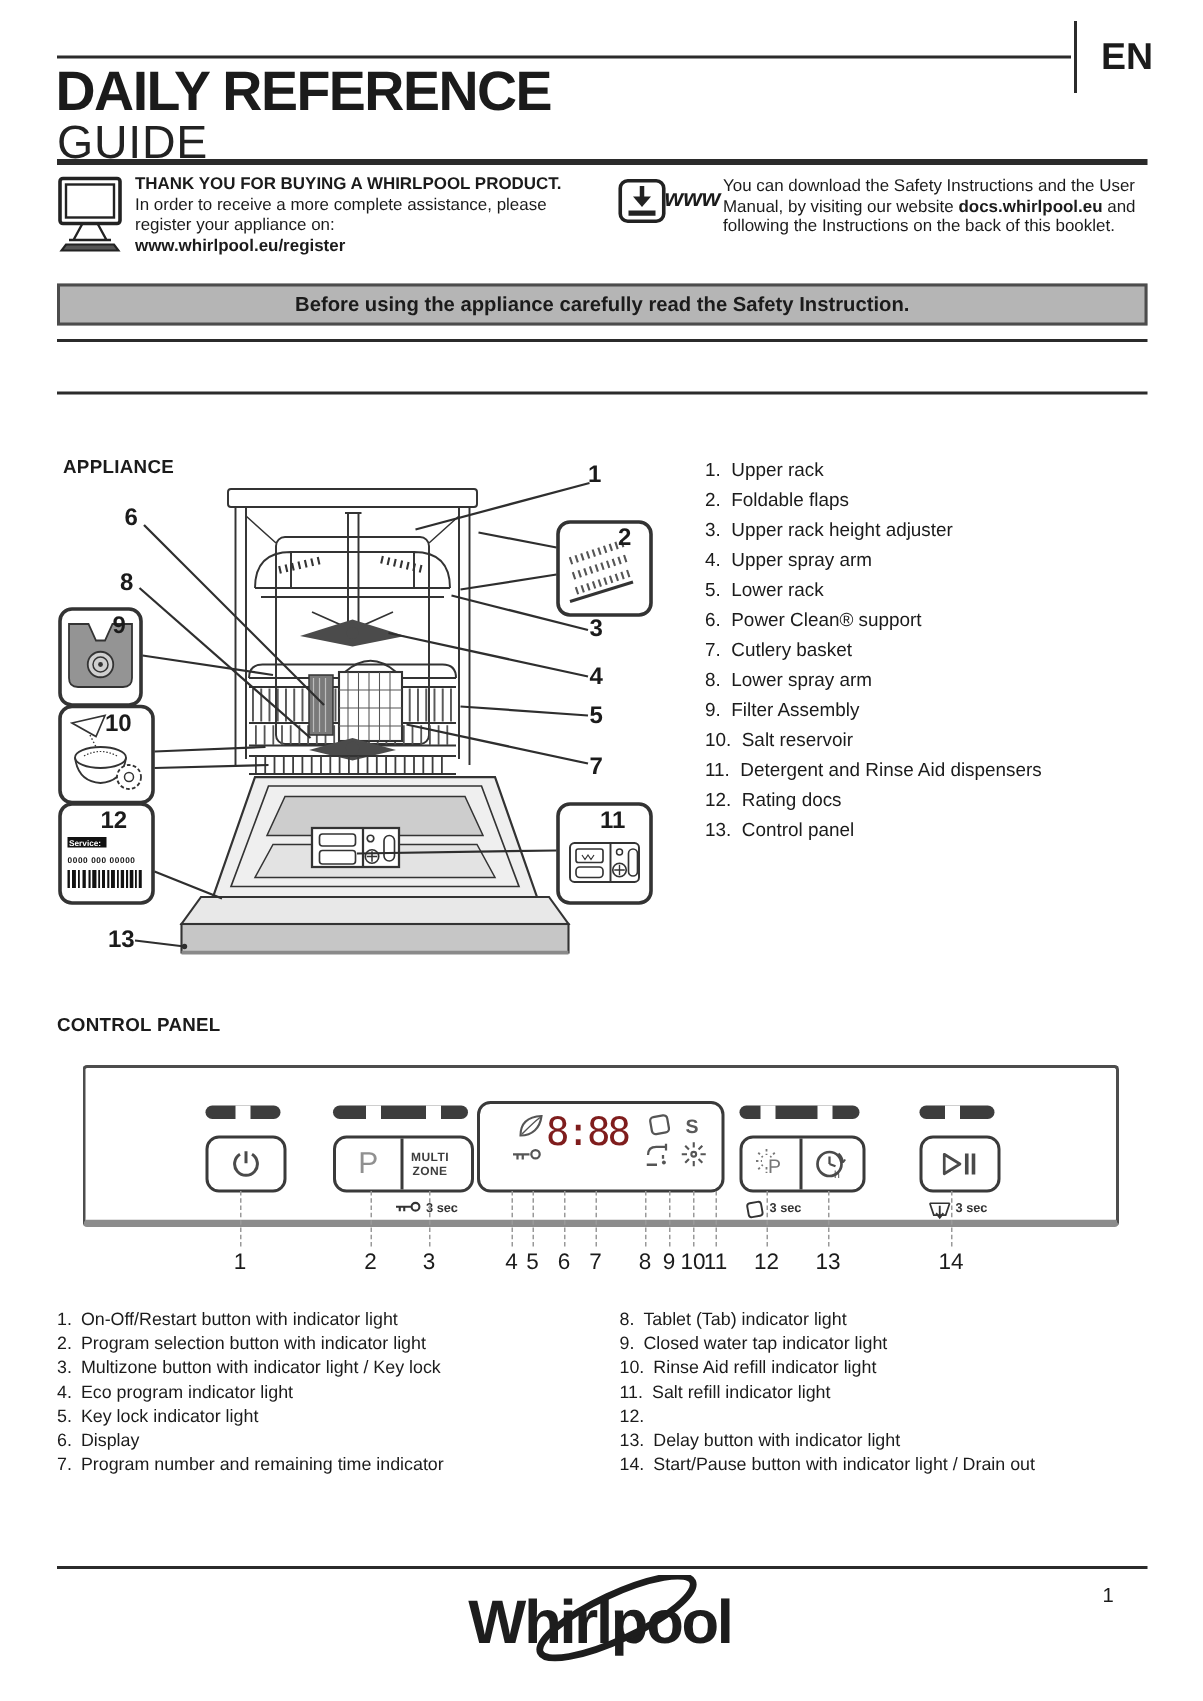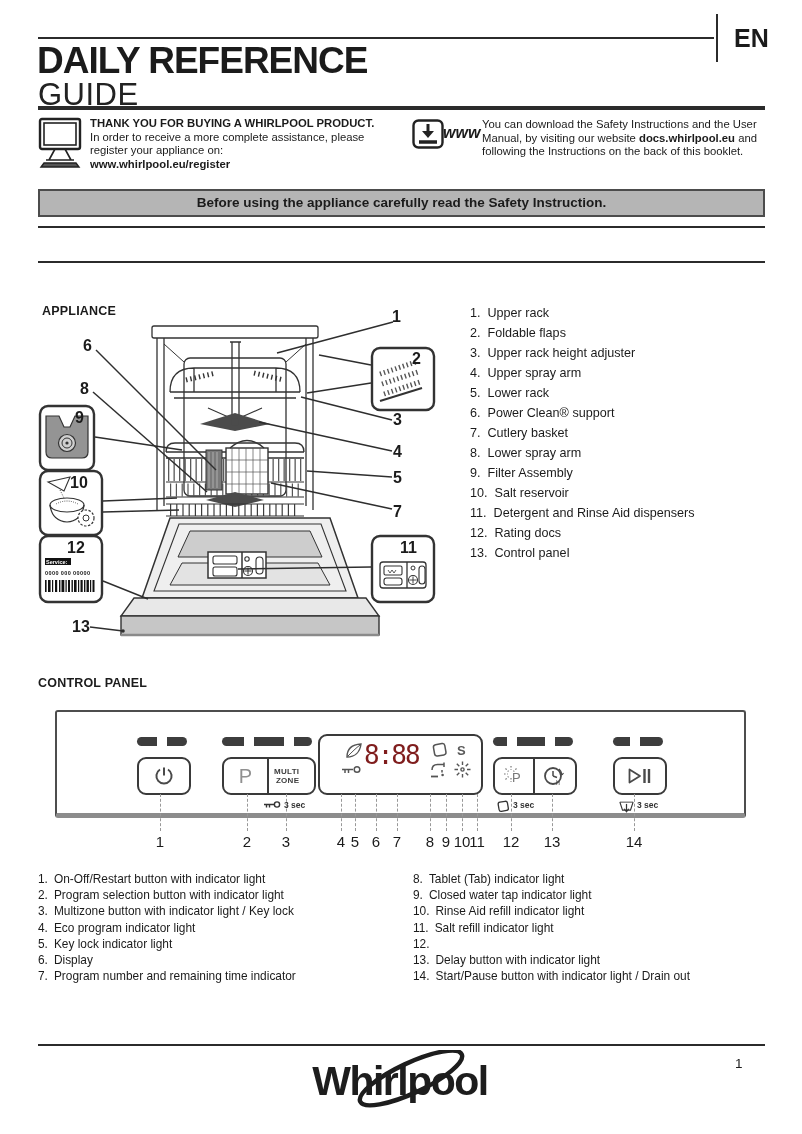--- a/index.html
+++ b/index.html
@@ -26,21 +26,21 @@
   .cpnum{position:absolute;top:833px;width:22px;text-align:center;font-size:15px;color:#1b1b1b;}
   .dash{position:absolute;top:794px;height:37px;width:0;border-left:1px dashed #999;}
   .panel{position:absolute;left:55px;top:710px;width:687px;height:101px;background:#fff;
          border:2px solid #4d4d4d;border-bottom:5px solid #8c8c8c;border-radius:3px;}
   .bar{position:absolute;height:9px;background:#3d3d3d;border-radius:4.5px;}
   .bar .seg{position:absolute;top:0;width:10px;height:9px;background:#fff;}
   .btn{position:absolute;height:34px;border:2px solid #3a3a3a;border-radius:9px;background:#fff;
        display:flex;align-items:center;justify-content:center;}
   .split{position:absolute;top:0;bottom:0;width:0;border-left:2px solid #3a3a3a;}
   .plabel{font-size:20px;color:#909090;}
-  .mz{font-size:8px;font-weight:bold;line-height:9px;letter-spacing:0.3px;color:#3d3d3d;text-align:right;}
+  .mz{font-size:8px;font-weight:bold;line-height:9px;letter-spacing:0.3px;color:#3d3d3d;text-align:center;}
   .holder{position:absolute;display:flex;gap:3px;font-size:8.5px;font-weight:bold;color:#333;}
   .display{position:absolute;left:261px;top:22px;width:161px;height:57px;border:2px solid #3a3a3a;border-radius:9px;}
   .digits{position:absolute;left:44px;top:4px;font-family:"DejaVu Sans Mono",monospace;
           font-weight:normal;font-size:26px;letter-spacing:-2px;color:#7f1d1d;}
   .ssym{position:absolute;left:137px;top:7px;font-size:13px;font-weight:bold;color:#5a5a5a;}
   .logo-wrap{position:absolute;left:280px;top:1050px;}
   .pageno{position:absolute;left:735px;top:1056px;font-size:13.5px;}
   svg{display:block;}
 </style>
 </head>

